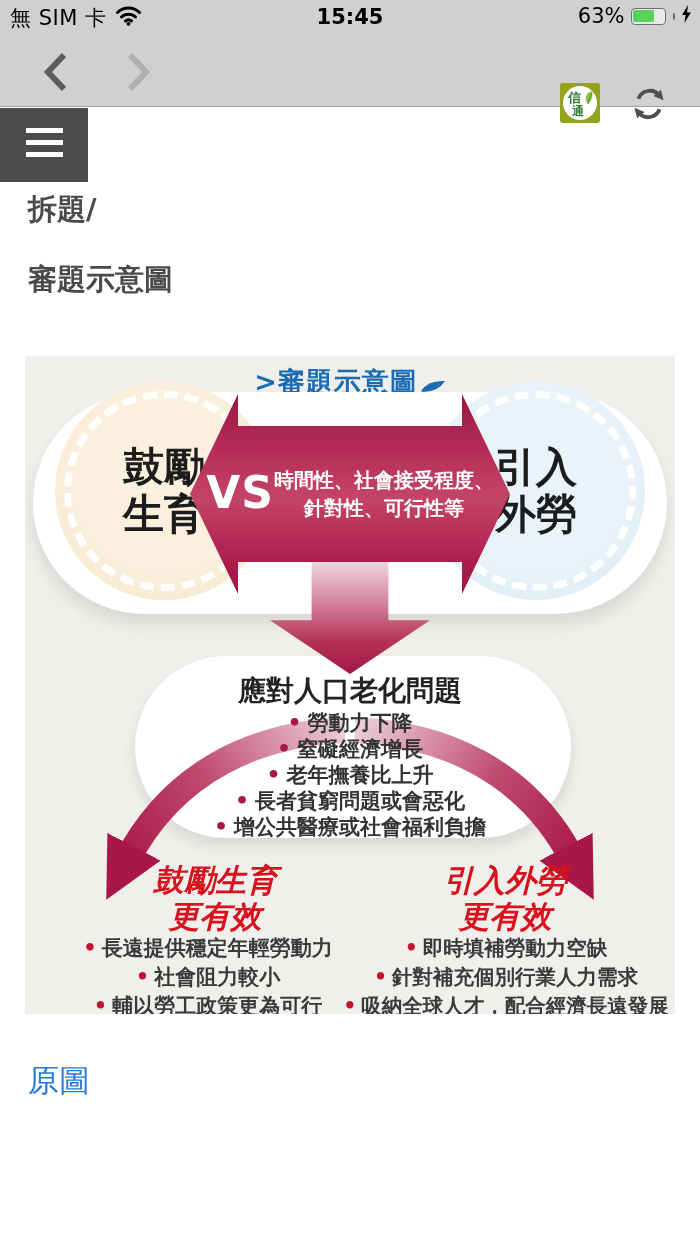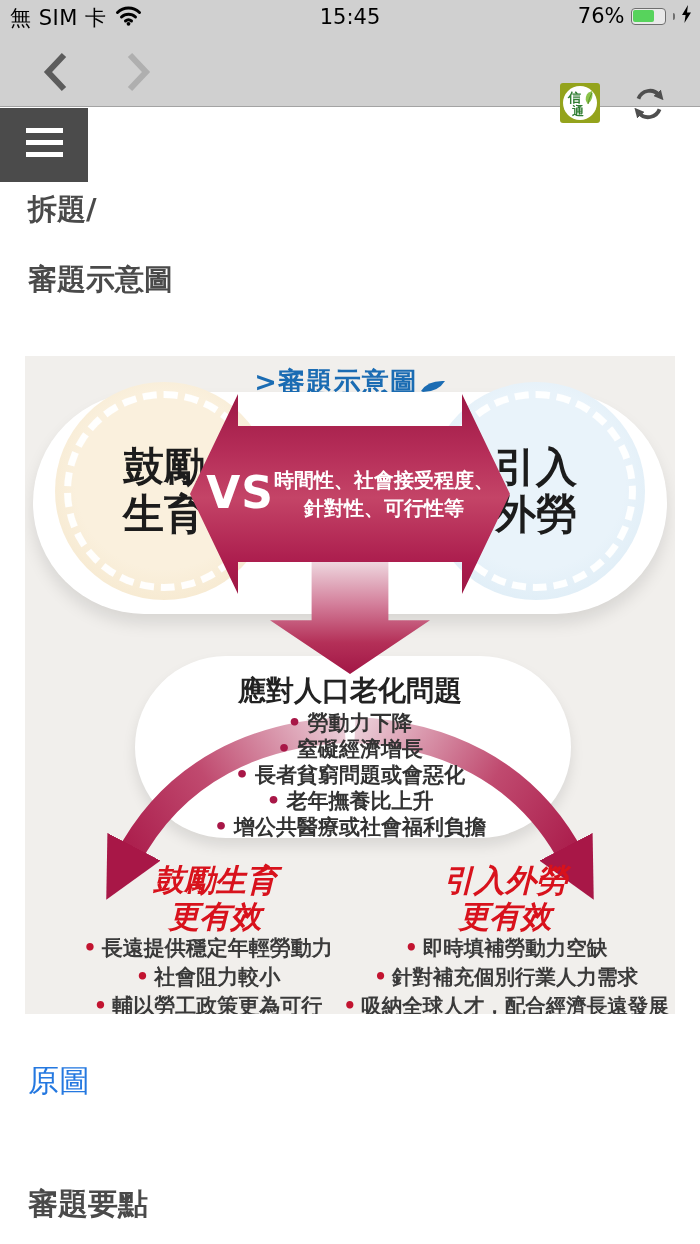--- a/index.html
+++ b/index.html
@@ -5,21 +5,21 @@
   * { margin:0; padding:0; box-sizing:border-box; }
   html,body { background:#ffffff; }
   body { font-family:"DejaVu Sans","Liberation Sans",sans-serif; }
   .screen { position:relative; width:700px; height:1244px; background:#ffffff; overflow:hidden; }
 
   
   .status-bar { position:absolute; left:0; top:0; width:700px; height:33px; background:#d0d0d0;
     display:flex; align-items:center; font-size:21px; color:#000; }
   .sb-left { position:absolute; left:10px; top:4px; display:flex; align-items:center; gap:8px; }
   .sb-carrier { font-weight:500; letter-spacing:0.5px; }
-  .sb-time { position:absolute; left:0; right:0; text-align:center; font-weight:400; }
+  .sb-time { position:absolute; left:0; right:0; text-align:center; font-weight:700; }
   .sb-right { position:absolute; right:8px; top:4px; display:flex; align-items:center; gap:6px; }
   .battery { position:relative; width:35px; height:17px; border:1.5px solid #6f6f6f; border-radius:4px; background:#e9e9e9; }
   .battery-fill { position:absolute; left:1.5px; top:1.5px; bottom:1.5px; width:63%; background:#57d35c; border-radius:2px; }
   .battery-nub { width:2.5px; height:7px; background:#6f6f6f; border-radius:0 2px 2px 0; margin-left:1px; }
 
   
   .toolbar { position:absolute; left:0; top:33px; width:700px; height:74px; background:#d0d0d0; border-bottom:1px solid #a3a3a3; }
   .nav-btn { position:absolute; top:18px; width:40px; height:42px; background:none; border:none; cursor:pointer; }
   .nav-back { left:36px; }
   .nav-fwd { left:118px; }
@@ -119,21 +119,21 @@
         <svg width="27" height="21" viewBox="0 0 27 21">
           <path d="M2.5 7.5 A 16 16 0 0 1 24.5 7.5" stroke="#000" stroke-width="3" fill="none" stroke-linecap="round"></path>
           <path d="M6.5 12 A 10 10 0 0 1 20.5 12" stroke="#000" stroke-width="3" fill="none" stroke-linecap="round"></path>
           <path d="M10.5 16 A 4.6 4.6 0 0 1 16.5 16" stroke="#000" stroke-width="3" fill="none" stroke-linecap="round"></path>
           <circle cx="13.5" cy="18.8" r="1.9" fill="#000"></circle>
         </svg>
       </span>
     </div>
     <div class="sb-time">15:45</div>
     <div class="sb-right">
-      <span>76%</span>
+      <span>63%</span>
       <span class="battery">
           <span class="battery-fill"></span>
         </span>
       <span class="battery-nub"></span>
       <span>
         <svg width="11" height="18" viewBox="0 0 11 18">
             <path d="M7 0 L1 10 H4.6 L3.4 18 L10 7.5 H6 Z" fill="#000"></path>
           </svg>
       </span>
     </div>
@@ -218,22 +218,22 @@
 
     <svg class="curves" viewBox="0 0 650 210">
       <path d="M 320 22 C 235 26 150 60 102 152" stroke="url(#grad-left)" stroke-width="26" fill="none" marker-end="url(#ah-crimson)"></path>
       <path d="M 330 22 C 415 26 500 60 548 152" stroke="url(#grad-right)" stroke-width="26" fill="none" marker-end="url(#ah-crimson)"></path>
     </svg>
 
     <div class="problem-heading">應對人口老化問題</div>
     <ul class="problem-list">
       <li>勞動力下降</li>
       <li>窒礙經濟增長</li>
+      <li>老年撫養比上升</li>
       <li>長者貧窮問題或會惡化</li>
-      <li>老年撫養比上升</li>
       <li>增公共醫療或社會福利負擔</li>
     </ul>
 
     <div class="concl-head left">
       <span>鼓勵生育</span><br>
       <span>更有效</span>
     </div>
     <div class="concl-head right">
       <span>引入外勞</span><br>
       <span>更有效</span>
@@ -245,15 +245,14 @@
       <li>輔以勞工政策更為可行</li>
     </ul>
     <ul class="concl-list right">
       <li>即時填補勞動力空缺</li>
       <li>針對補充個別行業人力需求</li>
       <li>吸納全球人才，配合經濟長遠發展</li>
     </ul>
   </div>
 
   <a class="orig-link" href="#">原圖</a>
-  <div class="next-heading">審題要點</div>
 
 </div>
 
 </body></html>

